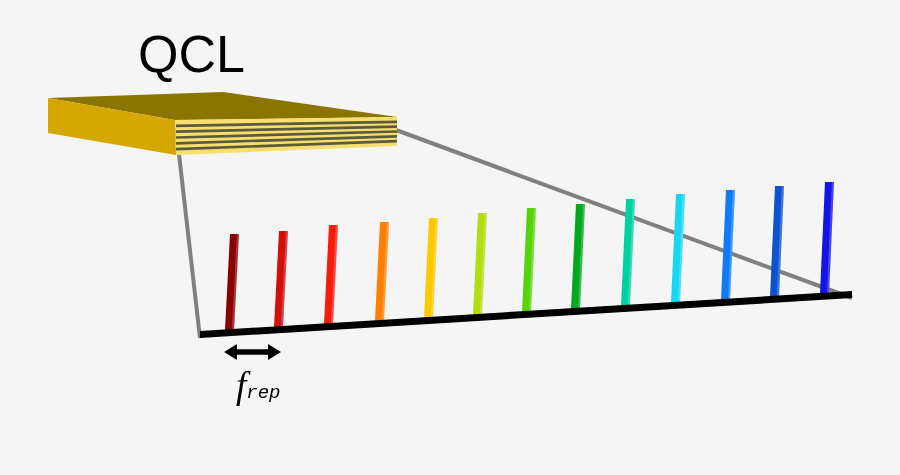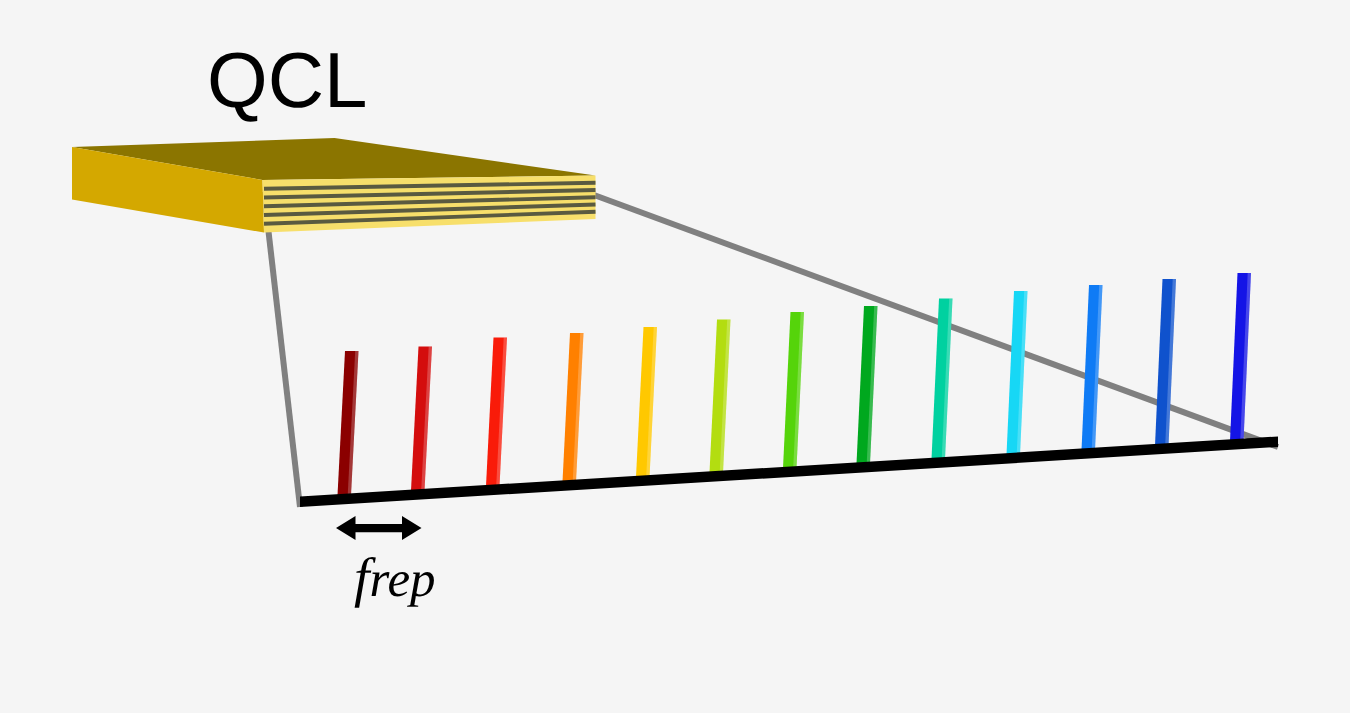--- a/index.html
+++ b/index.html
@@ -41,22 +41,23 @@
   }
   #frep-label {
     left: 236px;
     top: 364px;
     font-size: 37px;
     color: #000000;
     font-family: "Liberation Serif", serif;
     font-style: italic;
   }
   #frep-label .sub {
-    font-size: 34px;
+    font-size: 19px;
     font-style: italic;
+    font-family: Liberation Mono, monospace;
   }
 </style>
 </head>
 <body>
 
 <div id="stage">
 
   <svg id="scene" viewBox="0 0 900 475" xmlns="http://www.w3.org/2000/svg">
 
     <g id="beam-lines">

